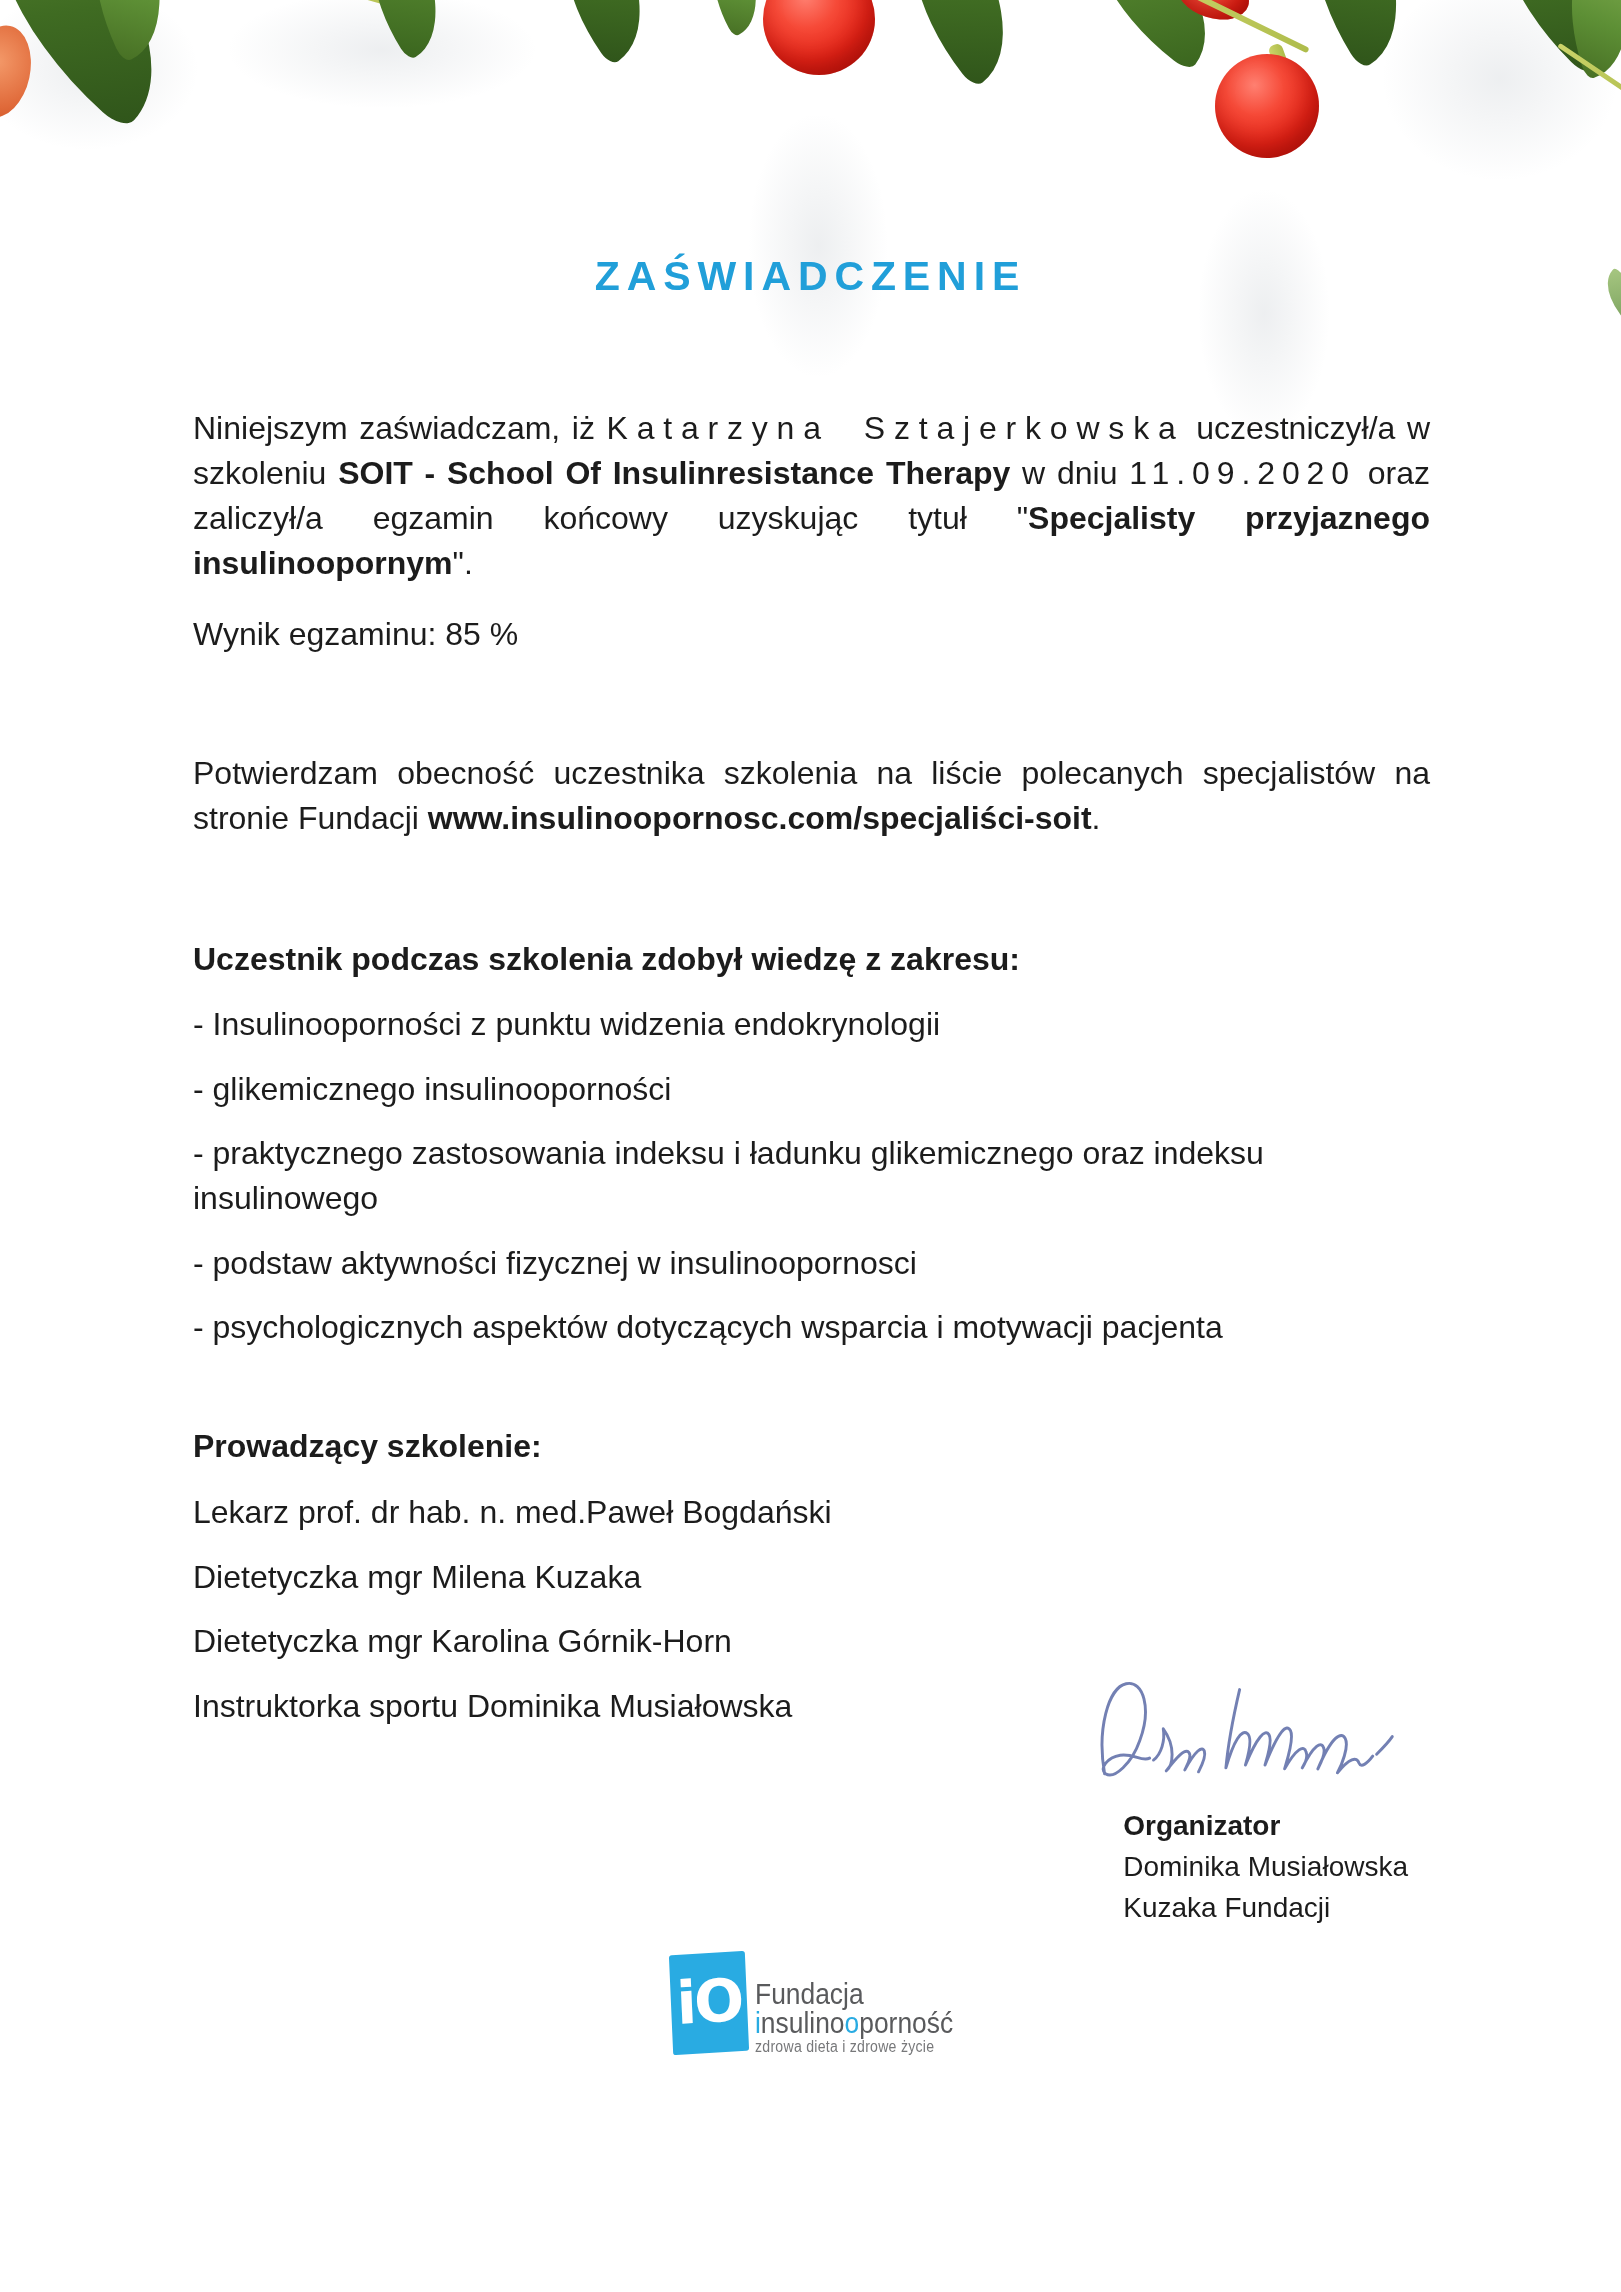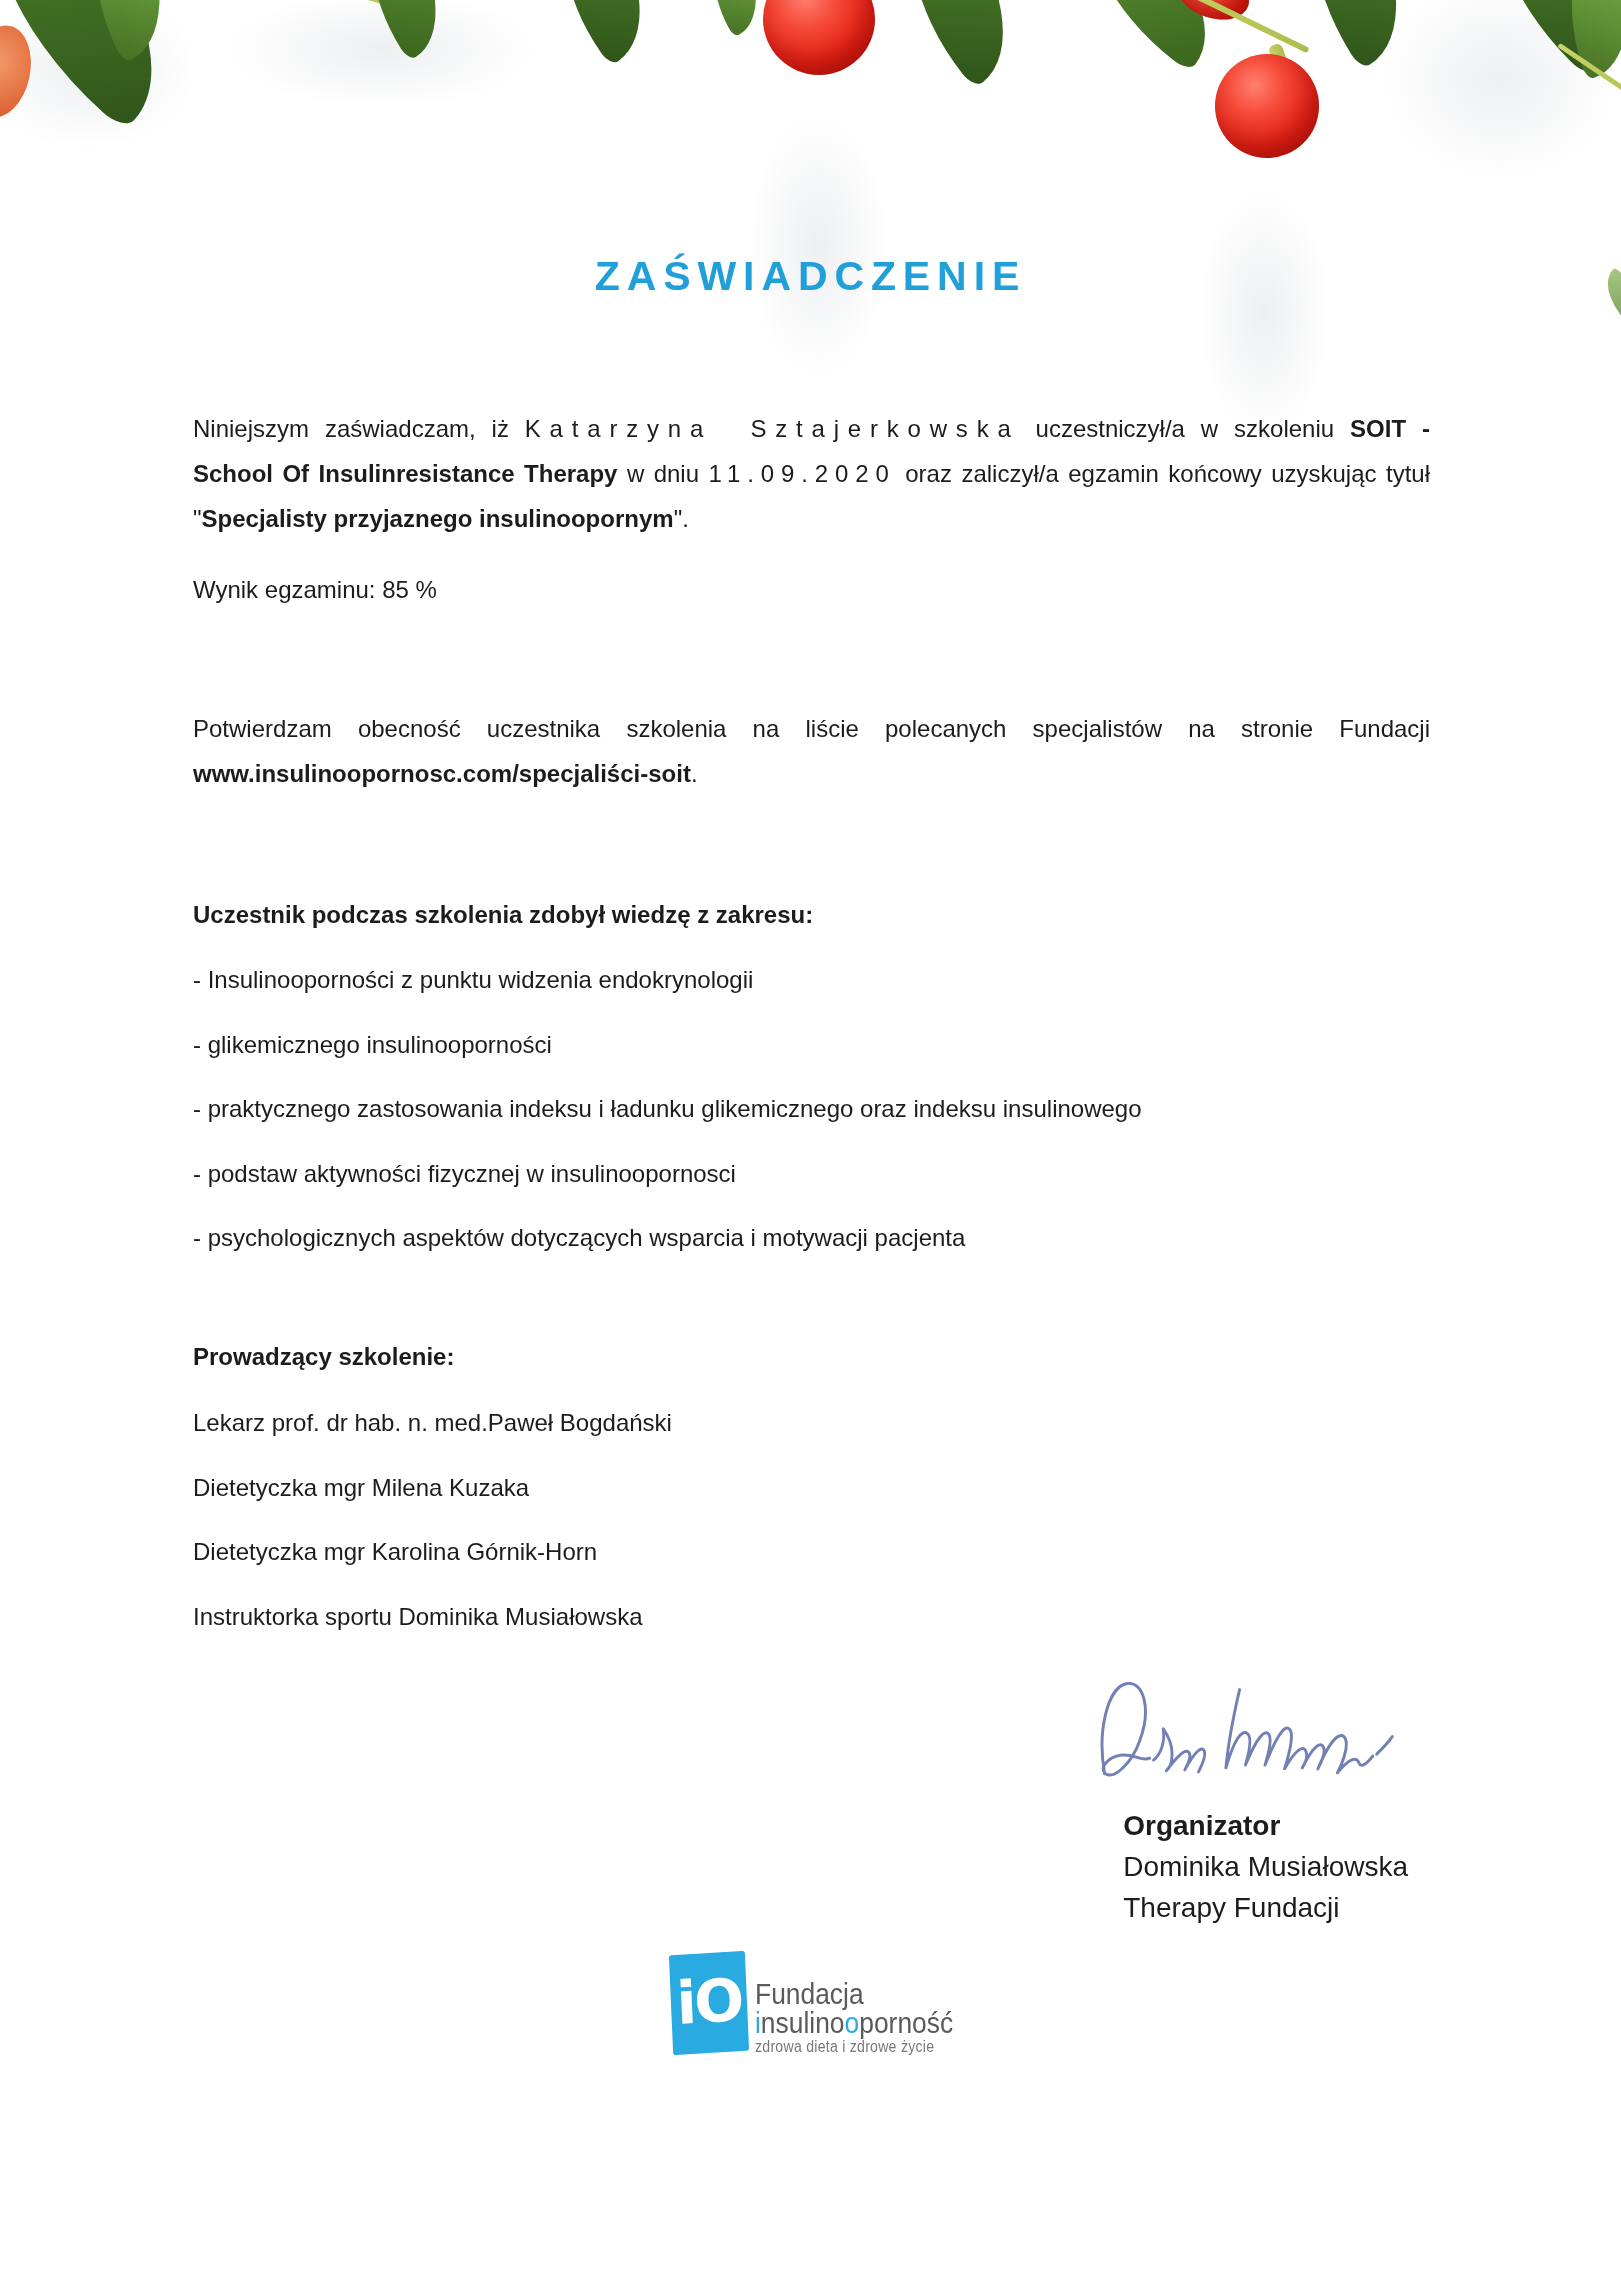--- a/index.html
+++ b/index.html
@@ -29,21 +29,21 @@
   .stem{position:absolute;background:linear-gradient(90deg,#ccd46a,#aebc4b);border-radius:3.9px;}
   .softshadow{position:absolute;border-radius:50%;
     background:radial-gradient(closest-side,rgba(148,158,168,.17),rgba(148,158,168,0) 75%);}
   
   .title{
     position:absolute;left:0;top:253px;width:100%;
     text-align:center;font-size:41px;font-weight:700;
     letter-spacing:6.9px;color:#219fd9;
   }
   
-  .content{position:absolute;left:193px;top:406px;width:1237px;font-size:24px;line-height:45px;}
+  .content{position:absolute;left:193px;top:406px;width:1237px;font-size:32px;line-height:45px;}
   .content p{margin:0 0 19.6px 0;}
   p.just{text-align:justify;}
   .b{font-weight:700;}
   .it{}
   .lspace{letter-spacing:8.8px;word-spacing:13.7px;}
   .dspace{letter-spacing:6.9px;}
   .p1{margin-bottom:25.5px !important;}
   .wynik{margin-bottom:94px !important;}
   .p2{margin-bottom:96px !important;}
   .sec-h{font-weight:700;margin-bottom:20.6px !important;}
@@ -142,21 +142,21 @@
       <path d="M22 104 C14 58 26 16 44 12 C62 8 70 38 58 70 C50 93 32 110 23 104 C16 99 25 87 38 85 C52 83 60 92 68 88"></path>
       <path d="M72 90 C80 84 84 70 82 58 C95 76 92 96 85 101 C96 87 104 78 108 82 C112 86 106 96 104 100 C115 80 122 75 124 81 C126 87 120 98 118 102"></path>
       <path d="M160 18 C153 48 148 76 146 98 C154 70 162 58 168 63 C174 68 168 88 166 95 C178 66 186 58 190 64 C194 70 188 88 186 95 C200 60 208 52 212 60 C216 68 208 92 206 99 C218 78 226 74 228 82 C230 88 226 95 224 98 C236 74 244 70 246 78 C248 84 242 95 240 99 C254 66 264 60 268 68 C272 76 264 96 260 103 C272 88 280 86 282 93 C284 98 290 94 296 86"></path>
       <path d="M300 84 C306 78 312 72 316 66"></path>
     </g>
   </svg>
 
   <div class="organizer">
     <div class="lbl">Organizator</div>
     <div>Dominika Musiałowska</div>
-    <div>Therapy Fundacji</div>
+    <div>Kuzaka Fundacji</div>
   </div>
 
   <div class="logo">
     <div class="logo-mark">iO</div>
     <div class="logo-text">
       <div class="logo-line1">Fundacja</div>
       <div class="logo-line2"><span class="blue">i</span><span>nsulino</span><span class="blue">o</span><span>porność</span></div>
       <div class="logo-tagline">zdrowa dieta i zdrowe życie</div>
     </div>
   </div>

